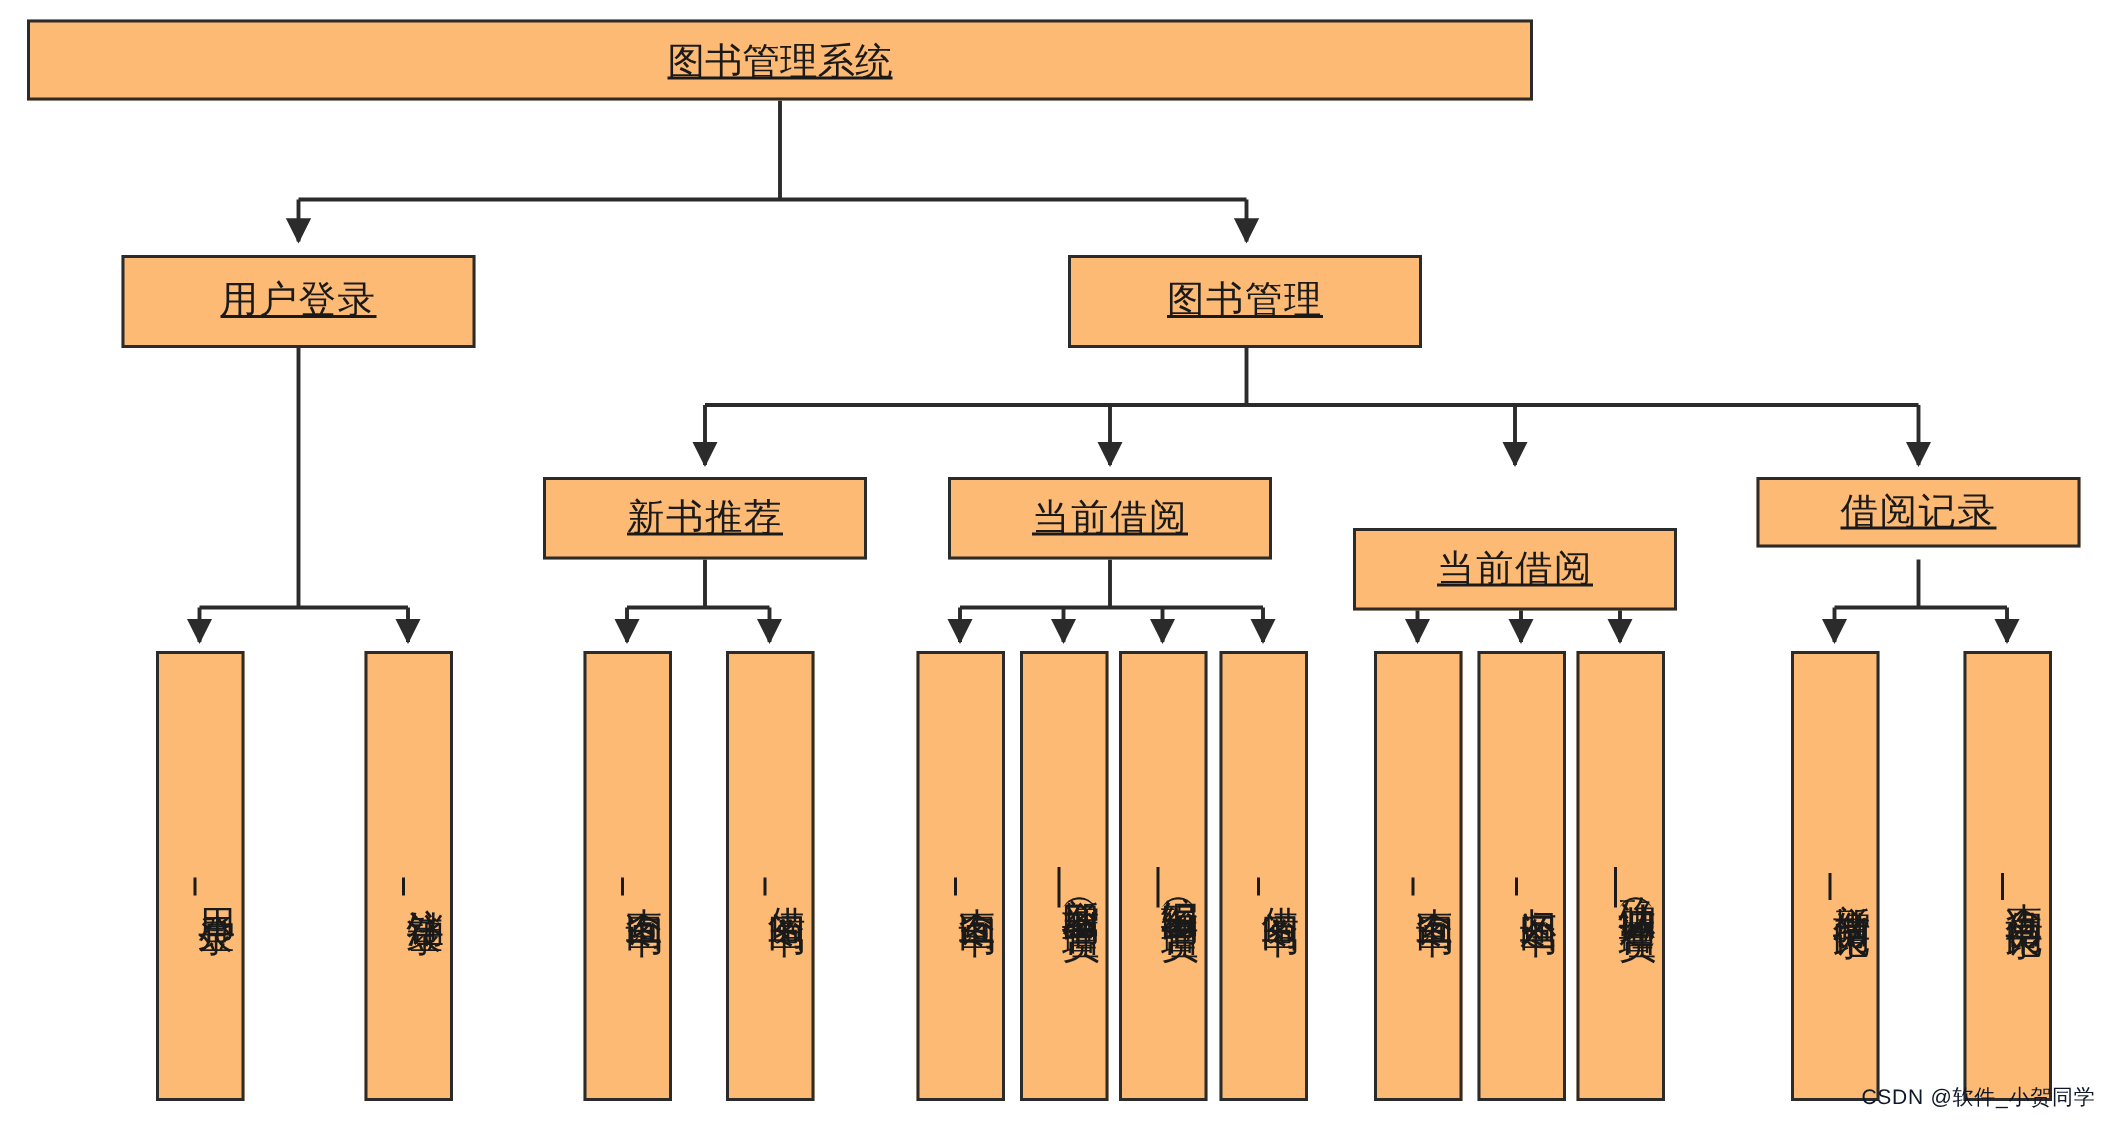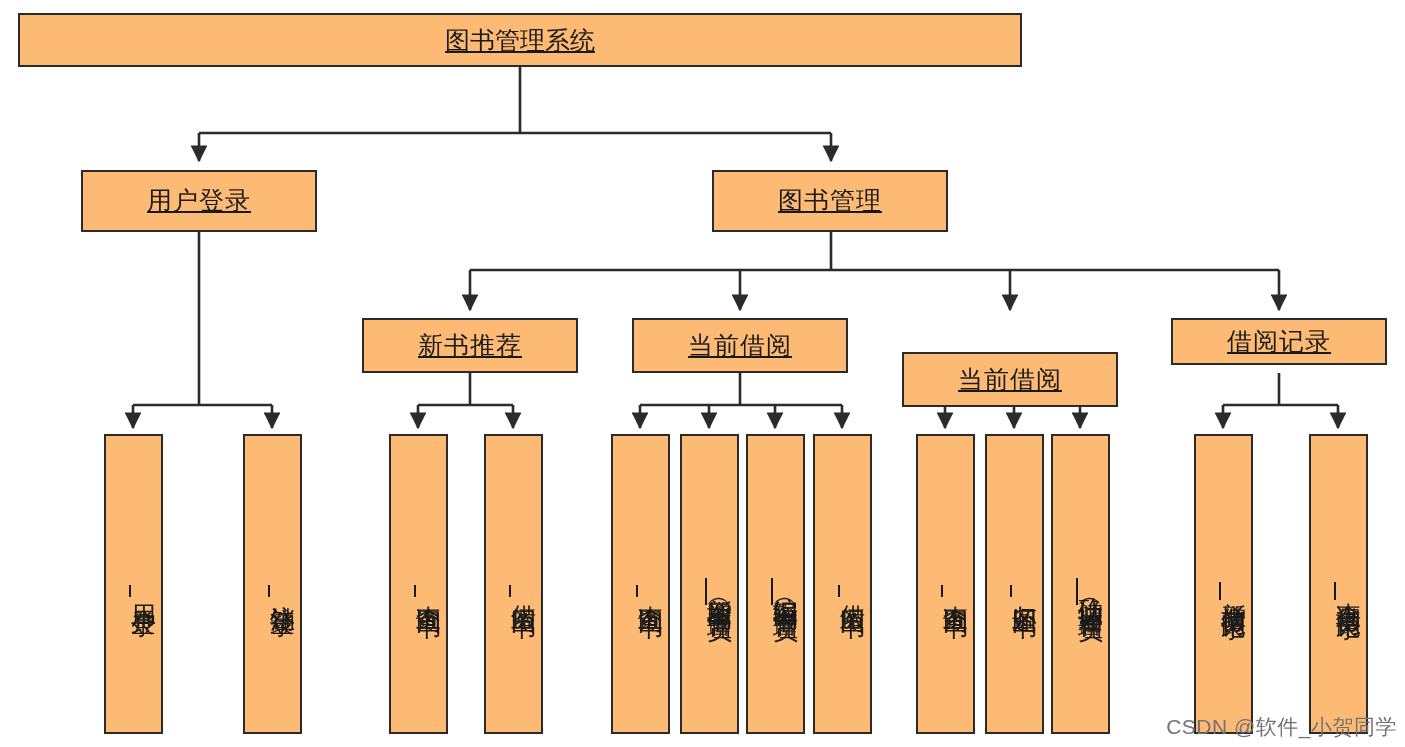--- a/index.html
+++ b/index.html
@@ -56,22 +56,22 @@
   .node.vert .vtext {
     writing-mode: vertical-rl;
     text-orientation: upright;
     display: block;
     white-space: nowrap;
   }
   .watermark {
     position: absolute;
     right: 8px;
     bottom: 6px;
-    font-size: 21px;
-    color: #737373;
+    font-size: 14px;
+    color: #0f172a;
     letter-spacing: 0.5px;
     white-space: nowrap;
   }
 </style>
 </head>
 <body>
 
 <div id="canvas">
 
   <svg id="wires" viewBox="0 0 1405 747" width="1405" height="747">

